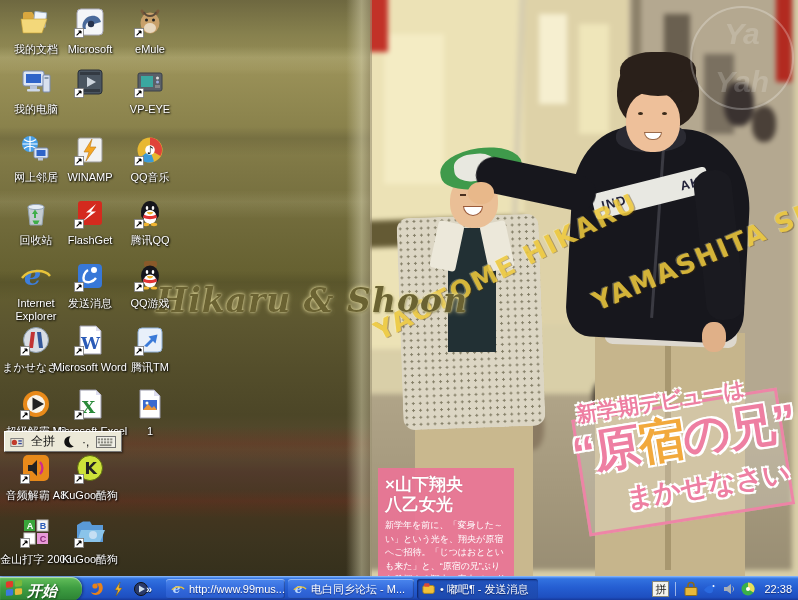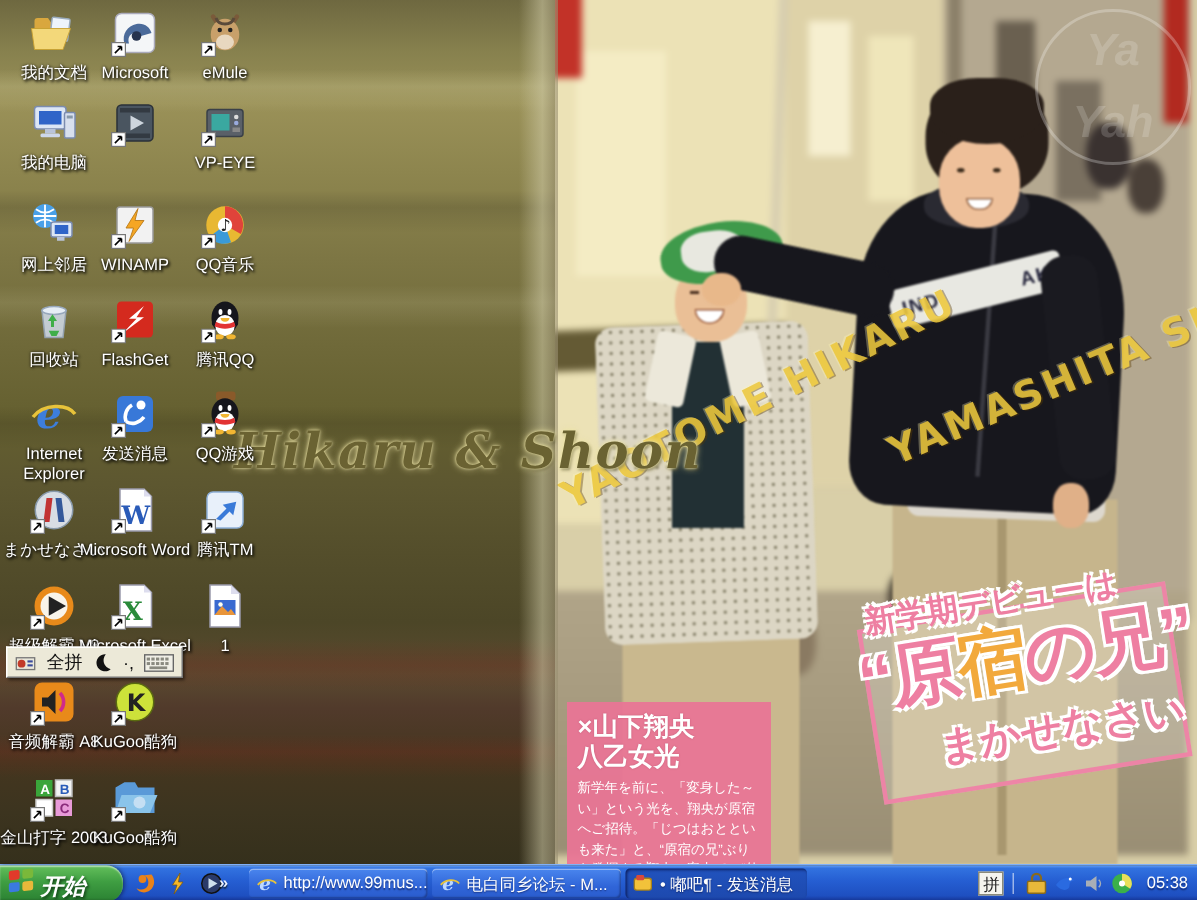--- a/index.html
+++ b/index.html
@@ -714,16 +714,16 @@
             </svg>
           </span>
           <span class="tri">
             <svg viewBox="0 0 16 16">
               <circle cx="8" cy="8" r="6.5" fill="#3ab04a"></circle>
               <path d="M8 1.5a6.5 6.5 0 0 1 5.5 10L8 8z" fill="#e8e05a"></path>
               <circle cx="8" cy="8" r="2" fill="#fff"></circle>
             </svg>
           </span>
         </div>
-      <div class="clock">05:38</div>
+      <div class="clock">22:38</div>
     </div>
   </div>
 </div>
 
 </body></html>

